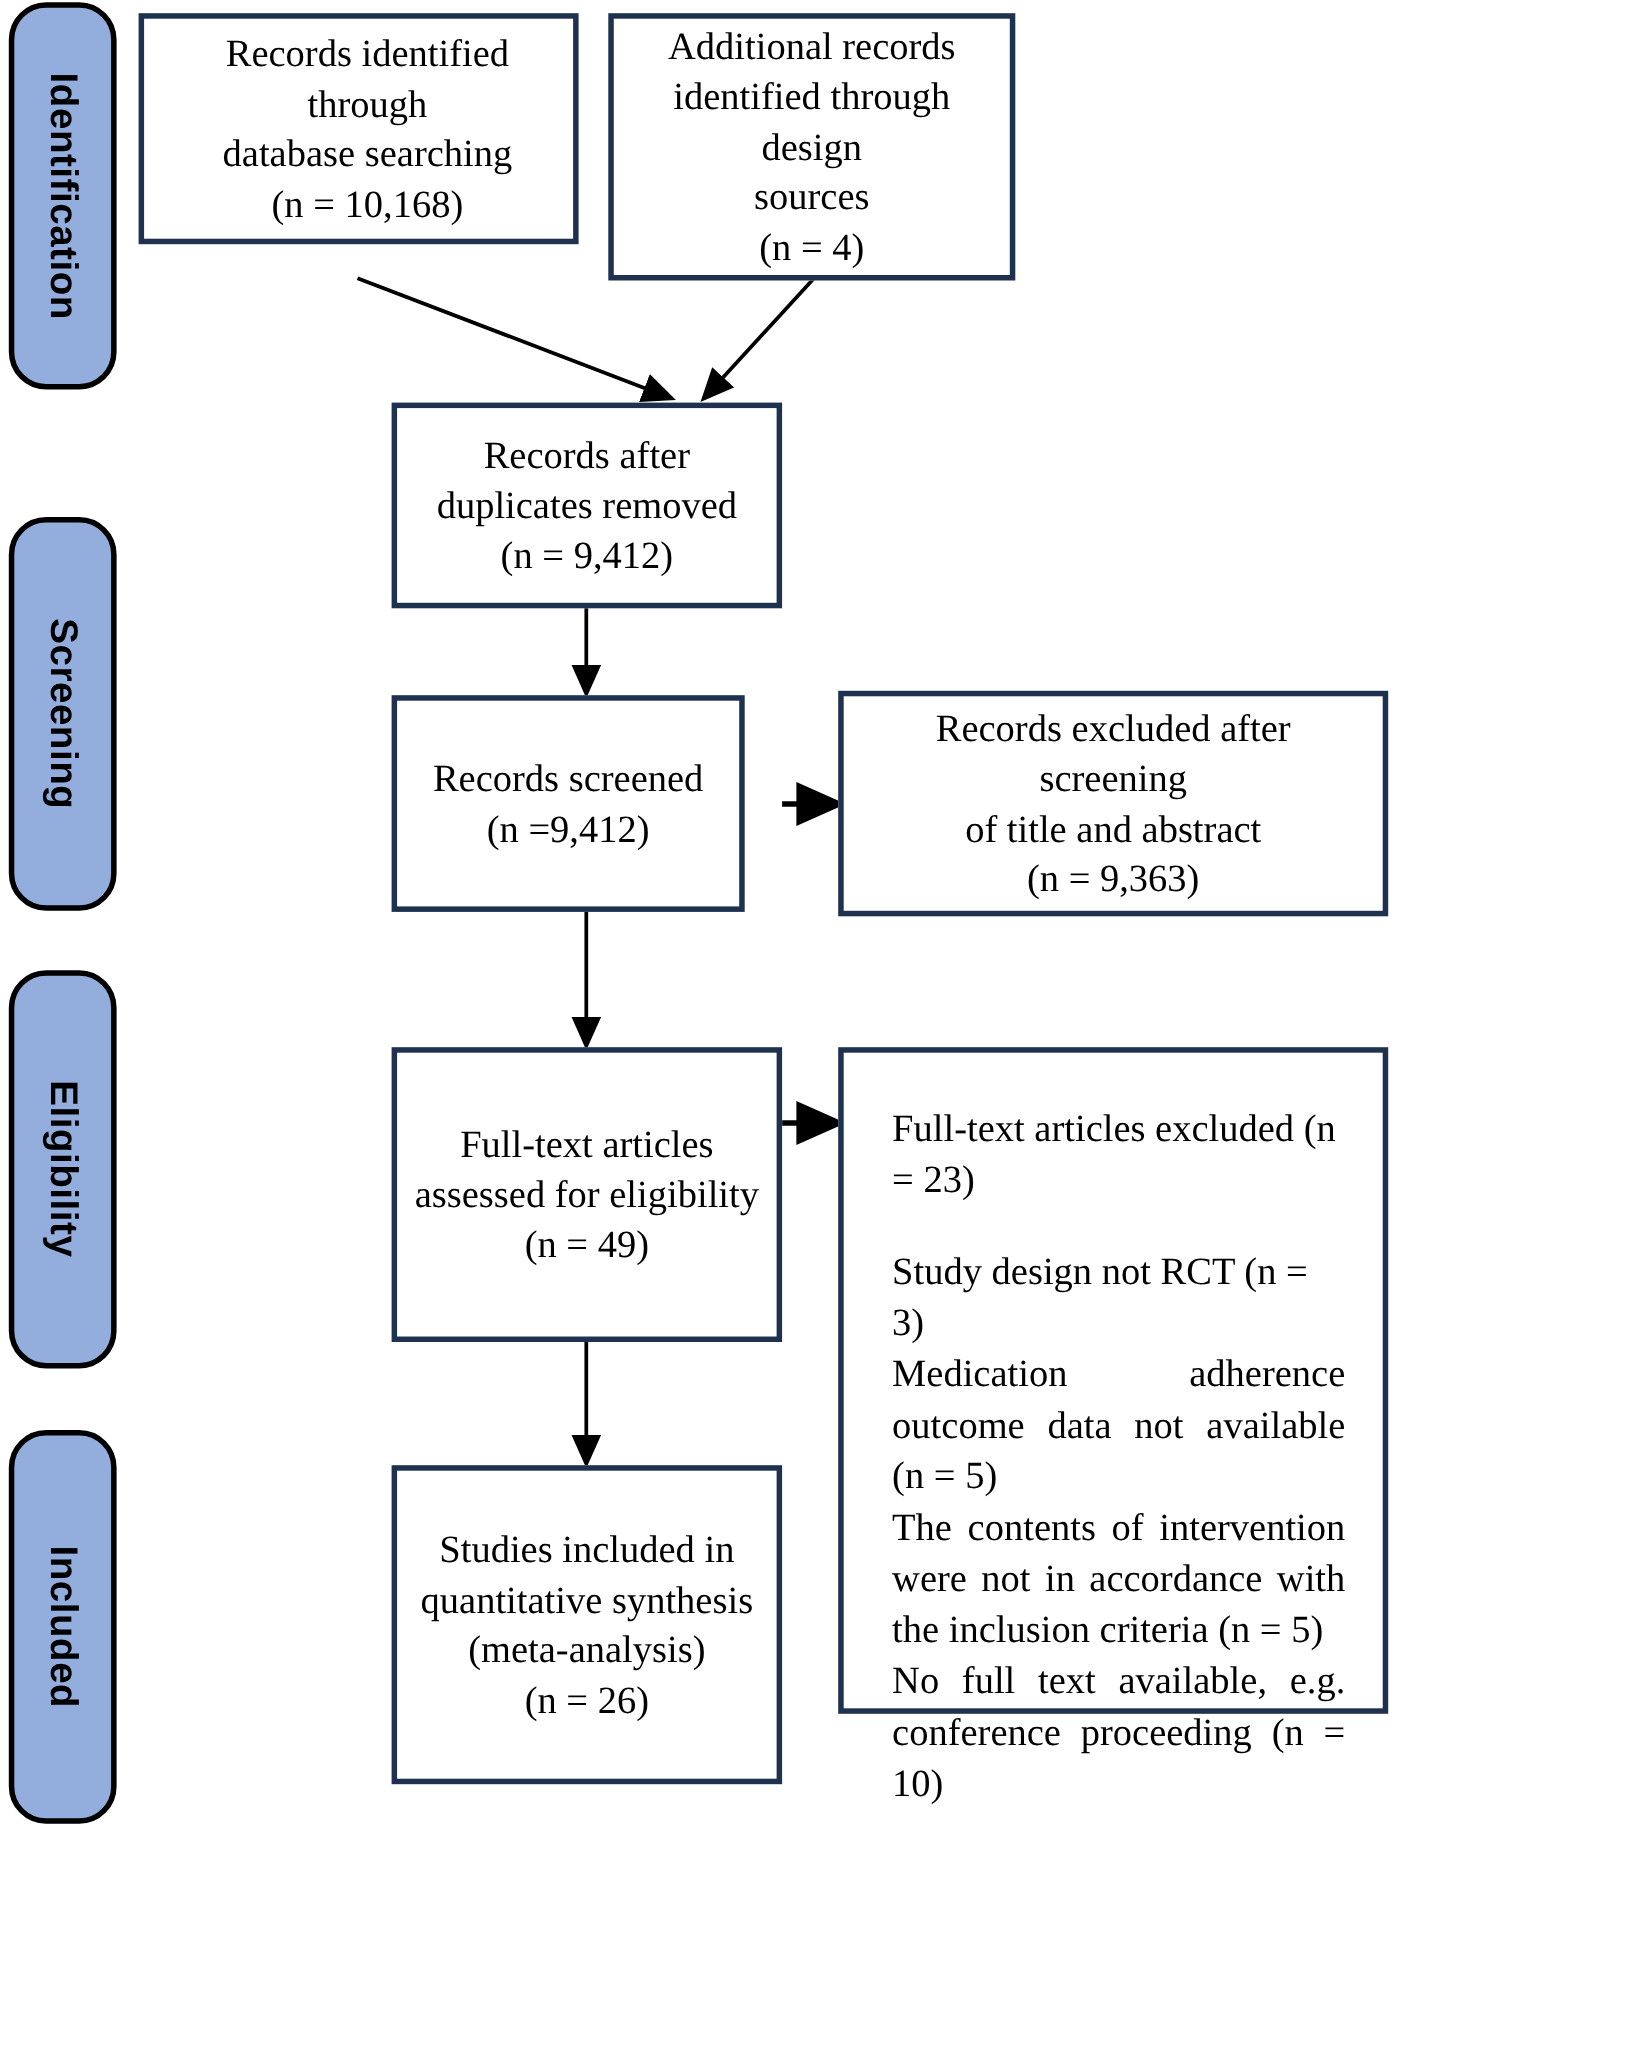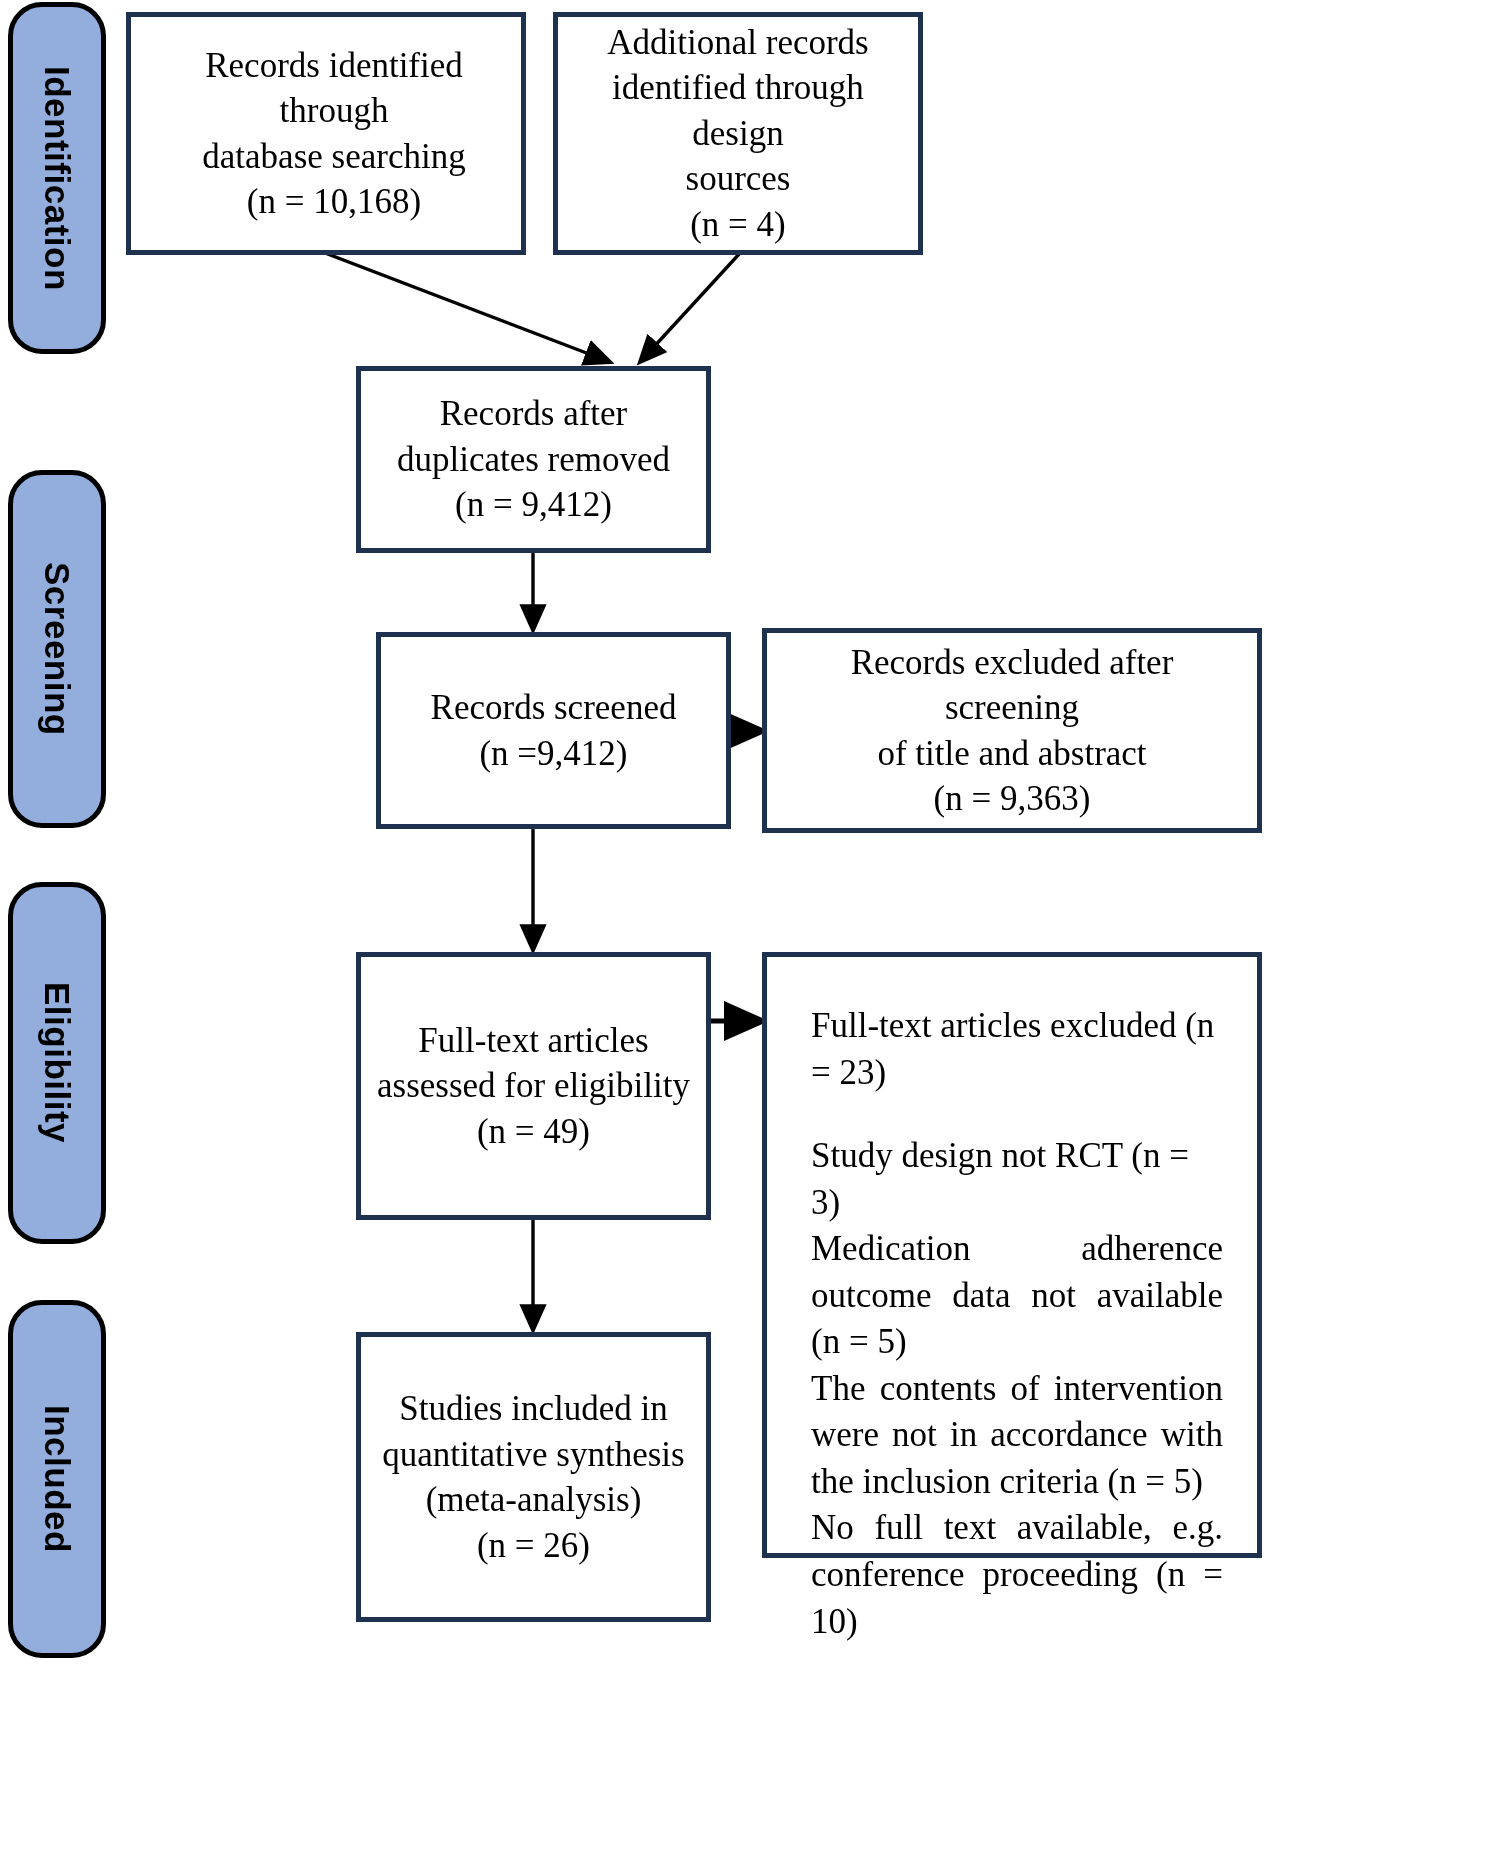--- a/index.html
+++ b/index.html
@@ -91,21 +91,21 @@
   </div>
 
   <div class="phase" style="left:8px;top:882px;width:98px;height:362px;">
     <span>Eligibility</span>
   </div>
 
   <div class="phase" style="left:8px;top:1300px;width:98px;height:358px;">
     <span>Included</span>
   </div>
 
-  <div class="box" style="left:126px;top:12px;width:400px;height:243px;padding-left:16px;">
+  <div class="box" style="left:126px;top:12px;width:400px;height:210px;padding-left:16px;">
     <div class="inner">
       <span class="ln">Records identified through</span>
       <span class="ln">database searching</span>
       <span class="ln">(n = 10,168)</span>
     </div>
   </div>
 
   <div class="box" style="left:553px;top:12px;width:370px;height:243px;">
     <div class="inner" style="padding:0 24px;">
       <span class="ln">Additional records</span>
@@ -116,21 +116,21 @@
   </div>
 
   <div class="box" style="left:356px;top:366px;width:355px;height:187px;text-align:center;">
     <div class="inner">
       <span class="ln">Records after</span>
       <span class="ln">duplicates removed</span>
       <span class="ln">(n = 9,412)</span>
     </div>
   </div>
 
-  <div class="box" style="left:356px;top:632px;width:355px;height:197px;margin-left:20px;">
+  <div class="box" style="left:356px;top:632px;width:321px;height:197px;">
     <div class="inner">
       <span class="ln">Records screened</span>
       <span class="ln">(n =9,412)</span>
     </div>
   </div>
 
   <div class="box" style="left:762px;top:628px;width:500px;height:205px;">
     <div class="inner" style="padding:0 14px;">
       <span class="ln">Records excluded after screening</span>
       <span class="ln">of title and abstract</span>

